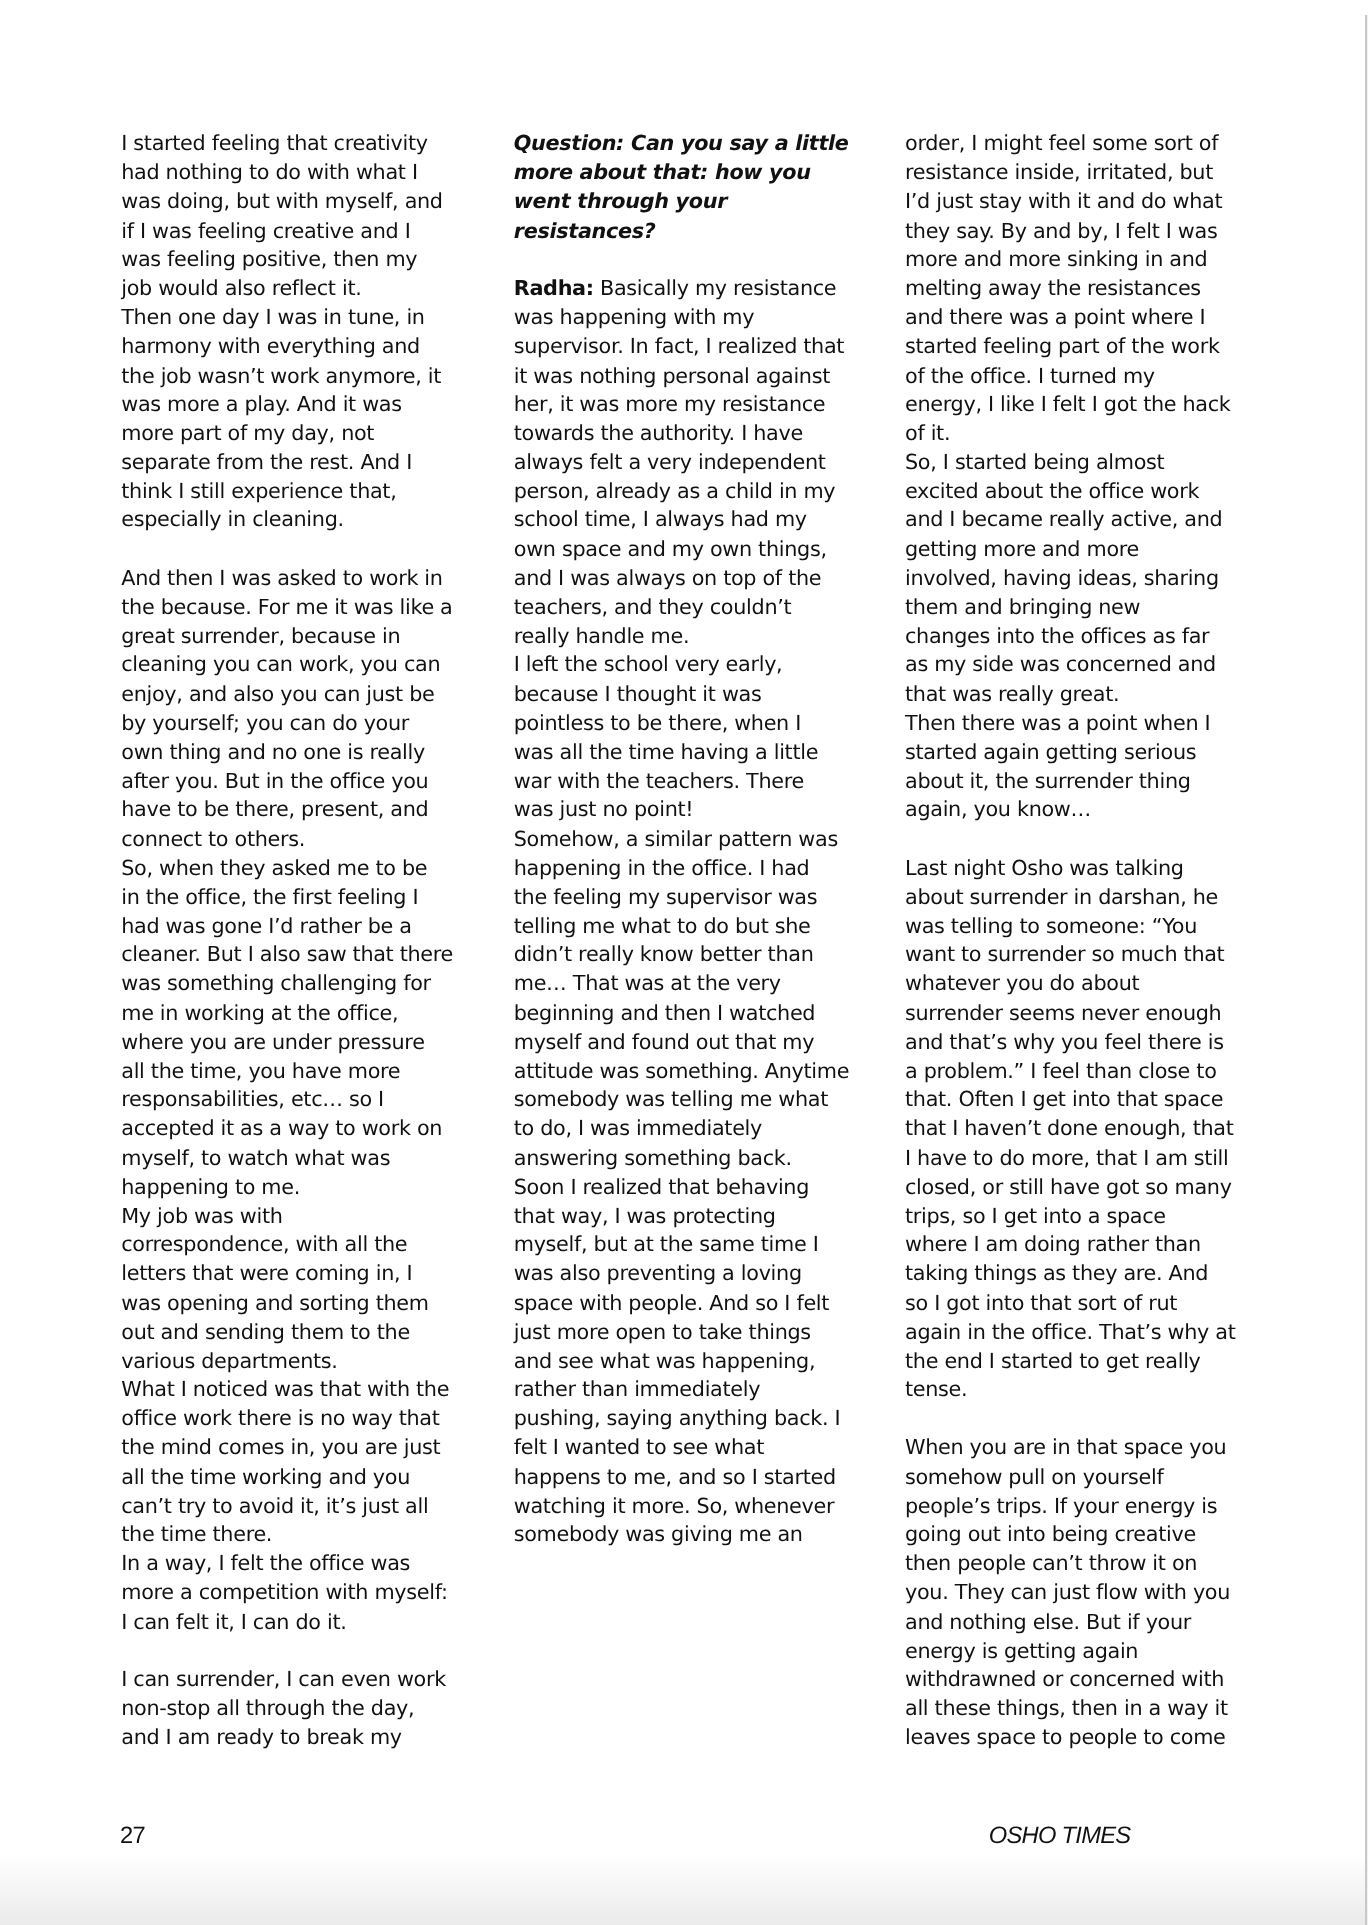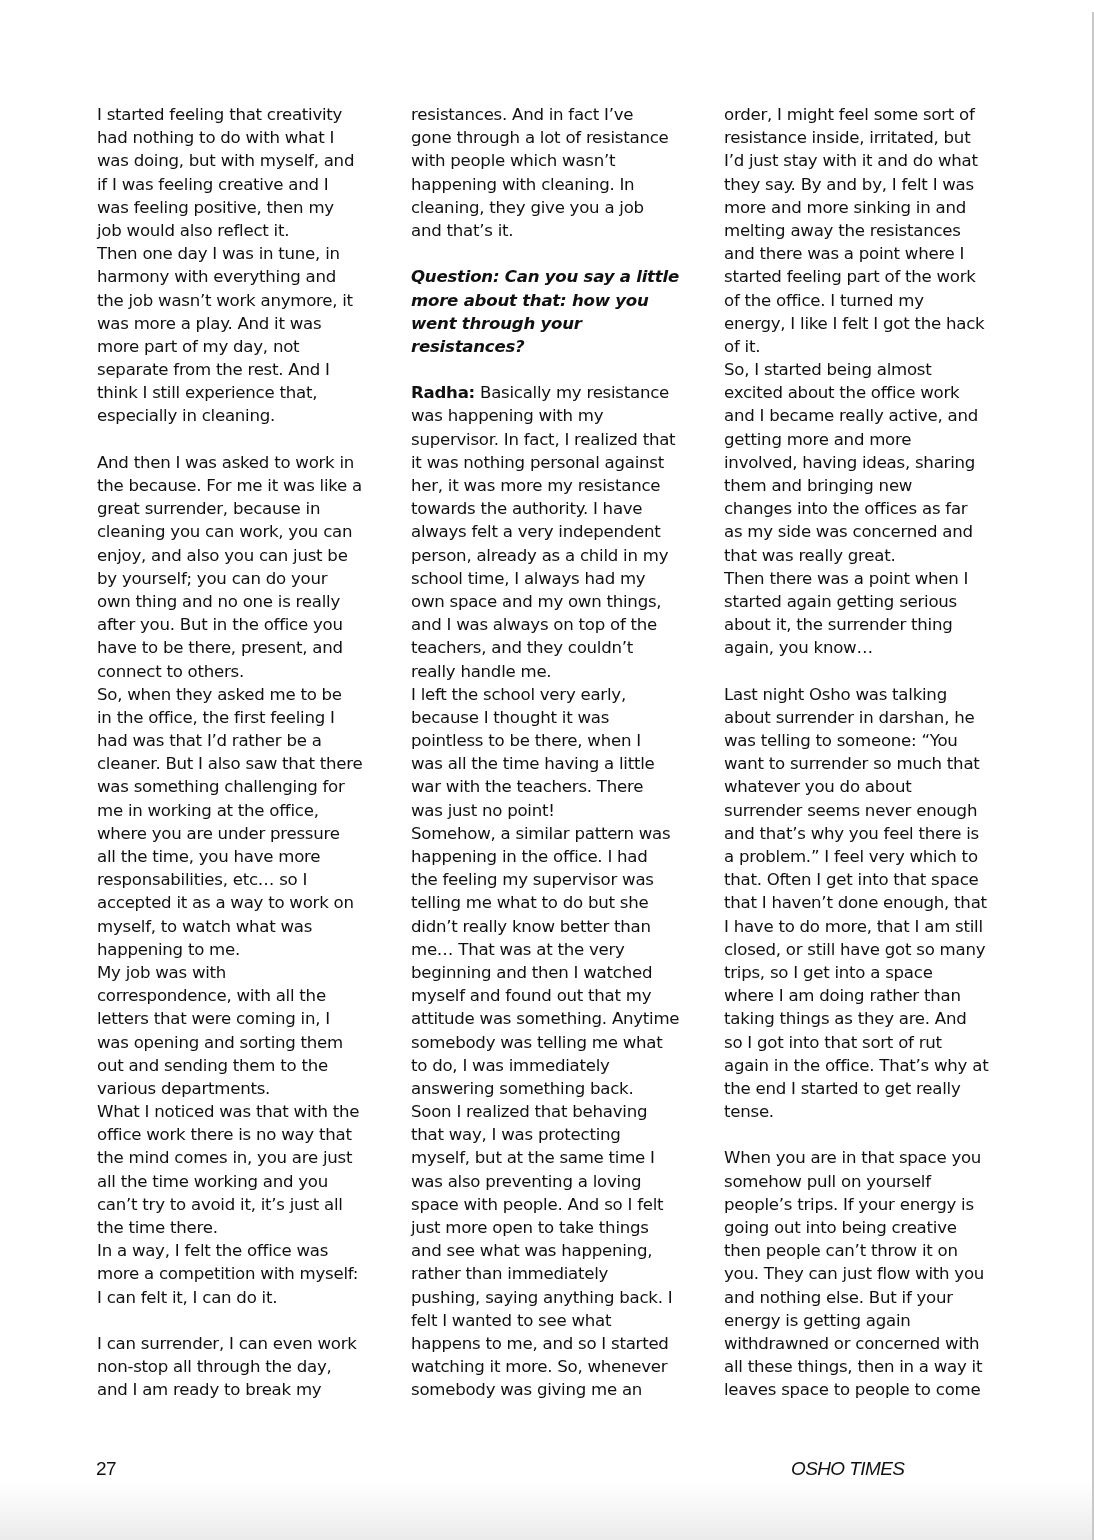--- a/index.html
+++ b/index.html
@@ -67,21 +67,21 @@
       <div class="line">great surrender, because in</div>
       <div class="line">cleaning you can work, you can</div>
       <div class="line">enjoy, and also you can just be</div>
       <div class="line">by yourself; you can do your</div>
       <div class="line">own thing and no one is really</div>
       <div class="line">after you. But in the office you</div>
       <div class="line">have to be there, present, and</div>
       <div class="line">connect to others.</div>
       <div class="line">So, when they asked me to be</div>
       <div class="line">in the office, the first feeling I</div>
-      <div class="line">had was that I’d rather be a</div>
+      <div class="line">had was gone I’d rather be a</div>
       <div class="line">cleaner. But I also saw that there</div>
       <div class="line">was something challenging for</div>
       <div class="line">me in working at the office,</div>
       <div class="line">where you are under pressure</div>
       <div class="line">all the time, you have more</div>
       <div class="line">responsabilities, etc… so I</div>
       <div class="line">accepted it as a way to work on</div>
       <div class="line">myself, to watch what was</div>
       <div class="line">happening to me.</div>
       <div class="line">My job was with</div>
@@ -99,29 +99,20 @@
       <div class="line">In a way, I felt the office was</div>
       <div class="line">more a competition with myself:</div>
       <div class="line">I can felt it, I can do it.</div>
       <div class="blank"></div>
       <div class="line">I can surrender, I can even work</div>
       <div class="line">non-stop all through the day,</div>
       <div class="line">and I am ready to break my</div>
     </div>
 
   <div class="col col2" id="col2">
-    <div id="col2-before">
-        <div class="line">resistances. And in fact I’ve</div>
-        <div class="line">gone through a lot of resistance</div>
-        <div class="line">with people which wasn’t</div>
-        <div class="line">happening with cleaning. In</div>
-        <div class="line">cleaning, they give you a job</div>
-        <div class="line">and that’s it.</div>
-        <div class="blank"></div>
-      </div>
     <div id="col2-question" class="q">
         <div class="line">Question: Can you say a little</div>
         <div class="line">more about that: how you</div>
         <div class="line">went through your</div>
         <div class="line">resistances?</div>
       </div>
     <div class="blank"></div>
     <div class="line">
       <span class="speaker">Radha:</span><span> Basically my resistance</span>
     </div>
@@ -198,21 +189,21 @@
       <div class="line">about it, the surrender thing</div>
       <div class="line">again, you know…</div>
       <div class="blank"></div>
       <div class="line">Last night Osho was talking</div>
       <div class="line">about surrender in darshan, he</div>
       <div class="line">was telling to someone: “You</div>
       <div class="line">want to surrender so much that</div>
       <div class="line">whatever you do about</div>
       <div class="line">surrender seems never enough</div>
       <div class="line">and that’s why you feel there is</div>
-      <div class="line">a problem.” I feel very which to</div>
+      <div class="line">a problem.” I feel than close to</div>
       <div class="line">that. Often I get into that space</div>
       <div class="line">that I haven’t done enough, that</div>
       <div class="line">I have to do more, that I am still</div>
       <div class="line">closed, or still have got so many</div>
       <div class="line">trips, so I get into a space</div>
       <div class="line">where I am doing rather than</div>
       <div class="line">taking things as they are. And</div>
       <div class="line">so I got into that sort of rut</div>
       <div class="line">again in the office. That’s why at</div>
       <div class="line">the end I started to get really</div>

